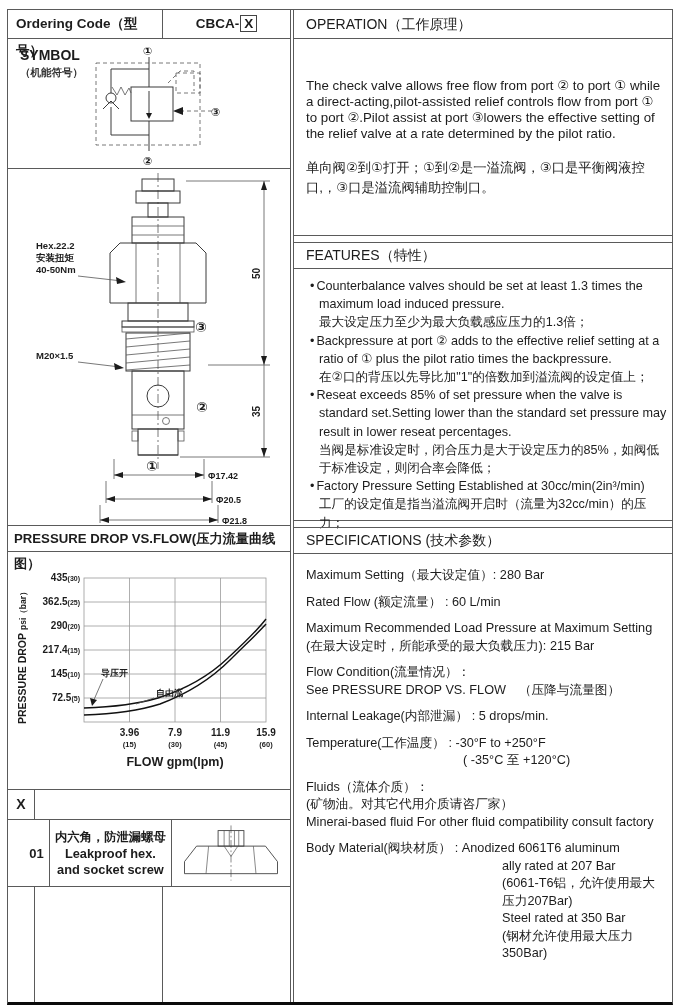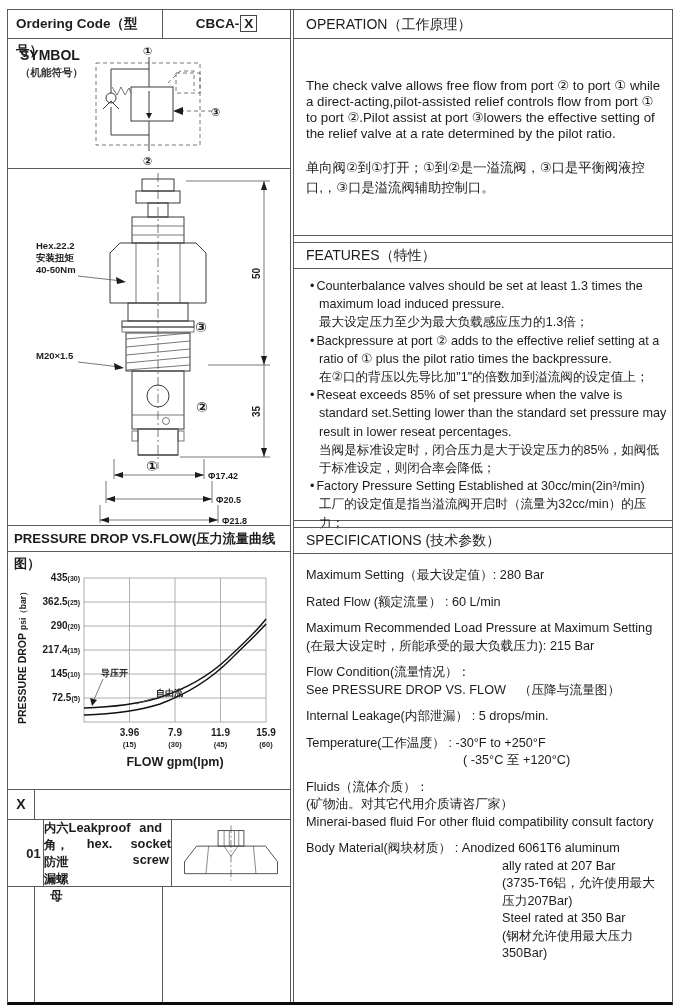--- a/index.html
+++ b/index.html
@@ -34,21 +34,21 @@
 
   .pd-header { height: 26px; border-bottom: 1px solid #5a5a5a; font-size: 13.2px; line-height: 25px; padding-left: 6px; flex-shrink: 0; }
   .chart-sec { height: 237px; flex-shrink: 0; }
 
   .adj-table { flex: 1; display: flex; flex-direction: column; min-height: 0; }
   .adj-head { height: 31px; border-top: 1px solid #5a5a5a; border-bottom: 1px solid #5a5a5a; display: flex; flex-shrink: 0; }
   .adj-x { width: 27px; border-right: 1px solid #5a5a5a; text-align: center; font-size: 14px; line-height: 29px; }
   .adj-title { flex: 1; text-align: center; font-size: 13.5px; line-height: 29px; }
   .adj-row { height: 67px; border-bottom: 1px solid #5a5a5a; display: flex; flex-shrink: 0; }
   .adj-id { width: 27px; border-right: 1px solid #5a5a5a; text-align: center; font-size: 13px; display: flex; align-items: center; justify-content: center; margin-left: 16px; }
-  .adj-desc { width: 128px; border-right: 1px solid #5a5a5a; text-align: center; display: flex; flex-direction: row; justify-content: center; }
+  .adj-desc { width: 128px; border-right: 1px solid #5a5a5a; text-align: center; display: flex; flex-direction: column; justify-content: center; }
   .adj-desc .zh { font-size: 12.3px; line-height: 17px; }
   .adj-desc .en { font-size: 12.8px; line-height: 16px; }
   .adj-img { flex: 1; display: flex; align-items: center; justify-content: center; }
   .adj-empty { flex: 1; display: flex; min-height: 0; }
   .adj-empty .c1 { width: 27px; border-right: 1px solid #5a5a5a; }
   .adj-empty .c2 { width: 128px; border-right: 1px solid #5a5a5a; }
   .adj-empty .c3 { flex: 1; }
 
   
   .rc-header { height: 29px; border-bottom: 1px solid #5a5a5a; font-size: 14px; line-height: 28px; padding-left: 12px; flex-shrink: 0; }
@@ -339,21 +339,21 @@
           <div class="ind">( -35°C 至 +120°C)</div>
         </div>
         <div class="sg">
           <div>Fluids（流体介质）：</div>
           <div>(矿物油。对其它代用介质请咨厂家）</div>
           <div>Minerai-based fluid For other fluid compatibility consult factory</div>
         </div>
         <div class="sg">
           <div>Body Material(阀块材质） : Anodized 6061T6 aluminum</div>
           <div class="ind2">ally rated at 207 Bar</div>
-          <div class="ind2">(3735-T6铝，允许使用最大压力207Bar)</div>
+          <div class="ind2">(6061-T6铝，允许使用最大压力207Bar)</div>
           <div class="ind2">Steel rated at 350 Bar</div>
           <div class="ind2">(钢材允许使用最大压力350Bar)</div>
         </div>
       </div>
 
     </div>
   </div>
 </div>
 
 </body></html>

